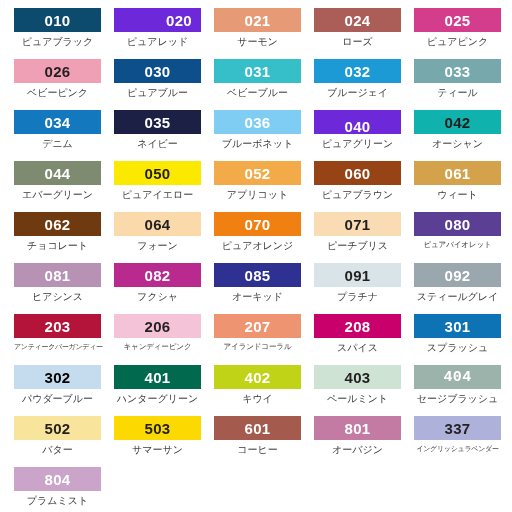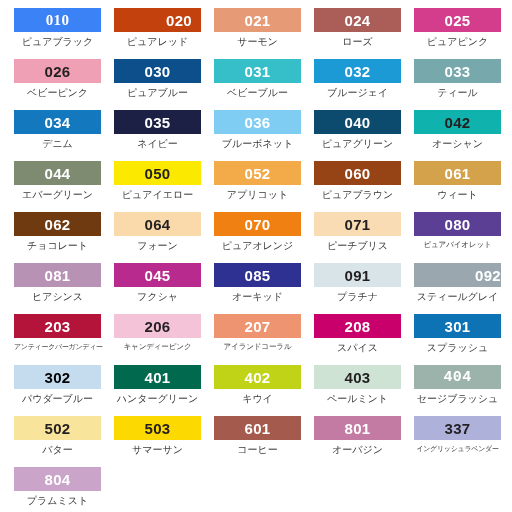--- a/index.html
+++ b/index.html
@@ -69,27 +69,27 @@
   .chip-name.tighter {
     font-size: 7px;
     letter-spacing: -0.3px;
   }
 </style>
 </head>
 <body>
 
 <div id="swatch-grid">
     <div class="swatch-cell">
-      <div class="chip" style="background: #3b82f6; font-family: Liberation Serif, serif;">
+      <div class="chip" style="background: #0c4a6e;">
         <span class="chip-code" style="color: rgb(255, 255, 255);">010</span>
       </div>
       <div class="chip-name" style="color: rgb(58, 58, 58);">ピュアブラック</div>
     </div>
     <div class="swatch-cell">
-      <div class="chip" style="background: #c2410c; padding-left: 43px;">
+      <div class="chip" style="background: #6d28d9; padding-left: 43px;">
         <span class="chip-code" style="color: rgb(255, 255, 255);">020</span>
       </div>
       <div class="chip-name" style="color: rgb(58, 58, 58);">ピュアレッド</div>
     </div>
     <div class="swatch-cell">
       <div class="chip" style="background: rgb(230, 155, 118);">
         <span class="chip-code" style="color: rgb(255, 255, 255);">021</span>
       </div>
       <div class="chip-name" style="color: rgb(58, 58, 58);">サーモン</div>
     </div>
@@ -147,21 +147,21 @@
       </div>
       <div class="chip-name" style="color: rgb(58, 58, 58);">ネイビー</div>
     </div>
     <div class="swatch-cell">
       <div class="chip" style="background: rgb(127, 205, 242);">
         <span class="chip-code" style="color: rgb(255, 255, 255);">036</span>
       </div>
       <div class="chip-name" style="color: rgb(58, 58, 58);">ブルーボネット</div>
     </div>
     <div class="swatch-cell">
-      <div class="chip" style="background: #0c4a6e;">
+      <div class="chip" style="background: #6d28d9; align-items: flex-end;">
         <span class="chip-code" style="color: rgb(255, 255, 255);">040</span>
       </div>
       <div class="chip-name" style="color: rgb(58, 58, 58);">ピュアグリーン</div>
     </div>
     <div class="swatch-cell">
       <div class="chip" style="background: rgb(16, 178, 173);">
         <span class="chip-code" style="color: rgb(35, 31, 32);">042</span>
       </div>
       <div class="chip-name" style="color: rgb(58, 58, 58);">オーシャン</div>
     </div>
@@ -226,38 +226,38 @@
       <div class="chip-name tight" style="color: rgb(58, 58, 58);">ピュアバイオレット</div>
     </div>
     <div class="swatch-cell">
       <div class="chip" style="background: rgb(183, 146, 180);">
         <span class="chip-code" style="color: rgb(255, 255, 255);">081</span>
       </div>
       <div class="chip-name" style="color: rgb(58, 58, 58);">ヒアシンス</div>
     </div>
     <div class="swatch-cell">
       <div class="chip" style="background: rgb(185, 42, 142);">
-        <span class="chip-code" style="color: rgb(255, 255, 255);">045</span>
+        <span class="chip-code" style="color: rgb(255, 255, 255);">082</span>
       </div>
       <div class="chip-name" style="color: rgb(58, 58, 58);">フクシャ</div>
     </div>
     <div class="swatch-cell">
       <div class="chip" style="background: rgb(46, 49, 146);">
         <span class="chip-code" style="color: rgb(255, 255, 255);">085</span>
       </div>
       <div class="chip-name" style="color: rgb(58, 58, 58);">オーキッド</div>
     </div>
     <div class="swatch-cell">
       <div class="chip" style="background: rgb(217, 228, 233);">
         <span class="chip-code" style="color: rgb(35, 31, 32);">091</span>
       </div>
       <div class="chip-name" style="color: rgb(58, 58, 58);">プラチナ</div>
     </div>
     <div class="swatch-cell">
-      <div class="chip" style="background: rgb(154, 167, 174); justify-content: flex-end;">
+      <div class="chip" style="background: rgb(154, 167, 174);">
         <span class="chip-code" style="color: rgb(255, 255, 255);">092</span>
       </div>
       <div class="chip-name" style="color: rgb(58, 58, 58);">スティールグレイ</div>
     </div>
     <div class="swatch-cell">
       <div class="chip" style="background: rgb(181, 20, 58);">
         <span class="chip-code" style="color: rgb(255, 255, 255);">203</span>
       </div>
       <div class="chip-name tighter" style="color: rgb(58, 58, 58);">アンティークバーガンディー</div>
     </div>

